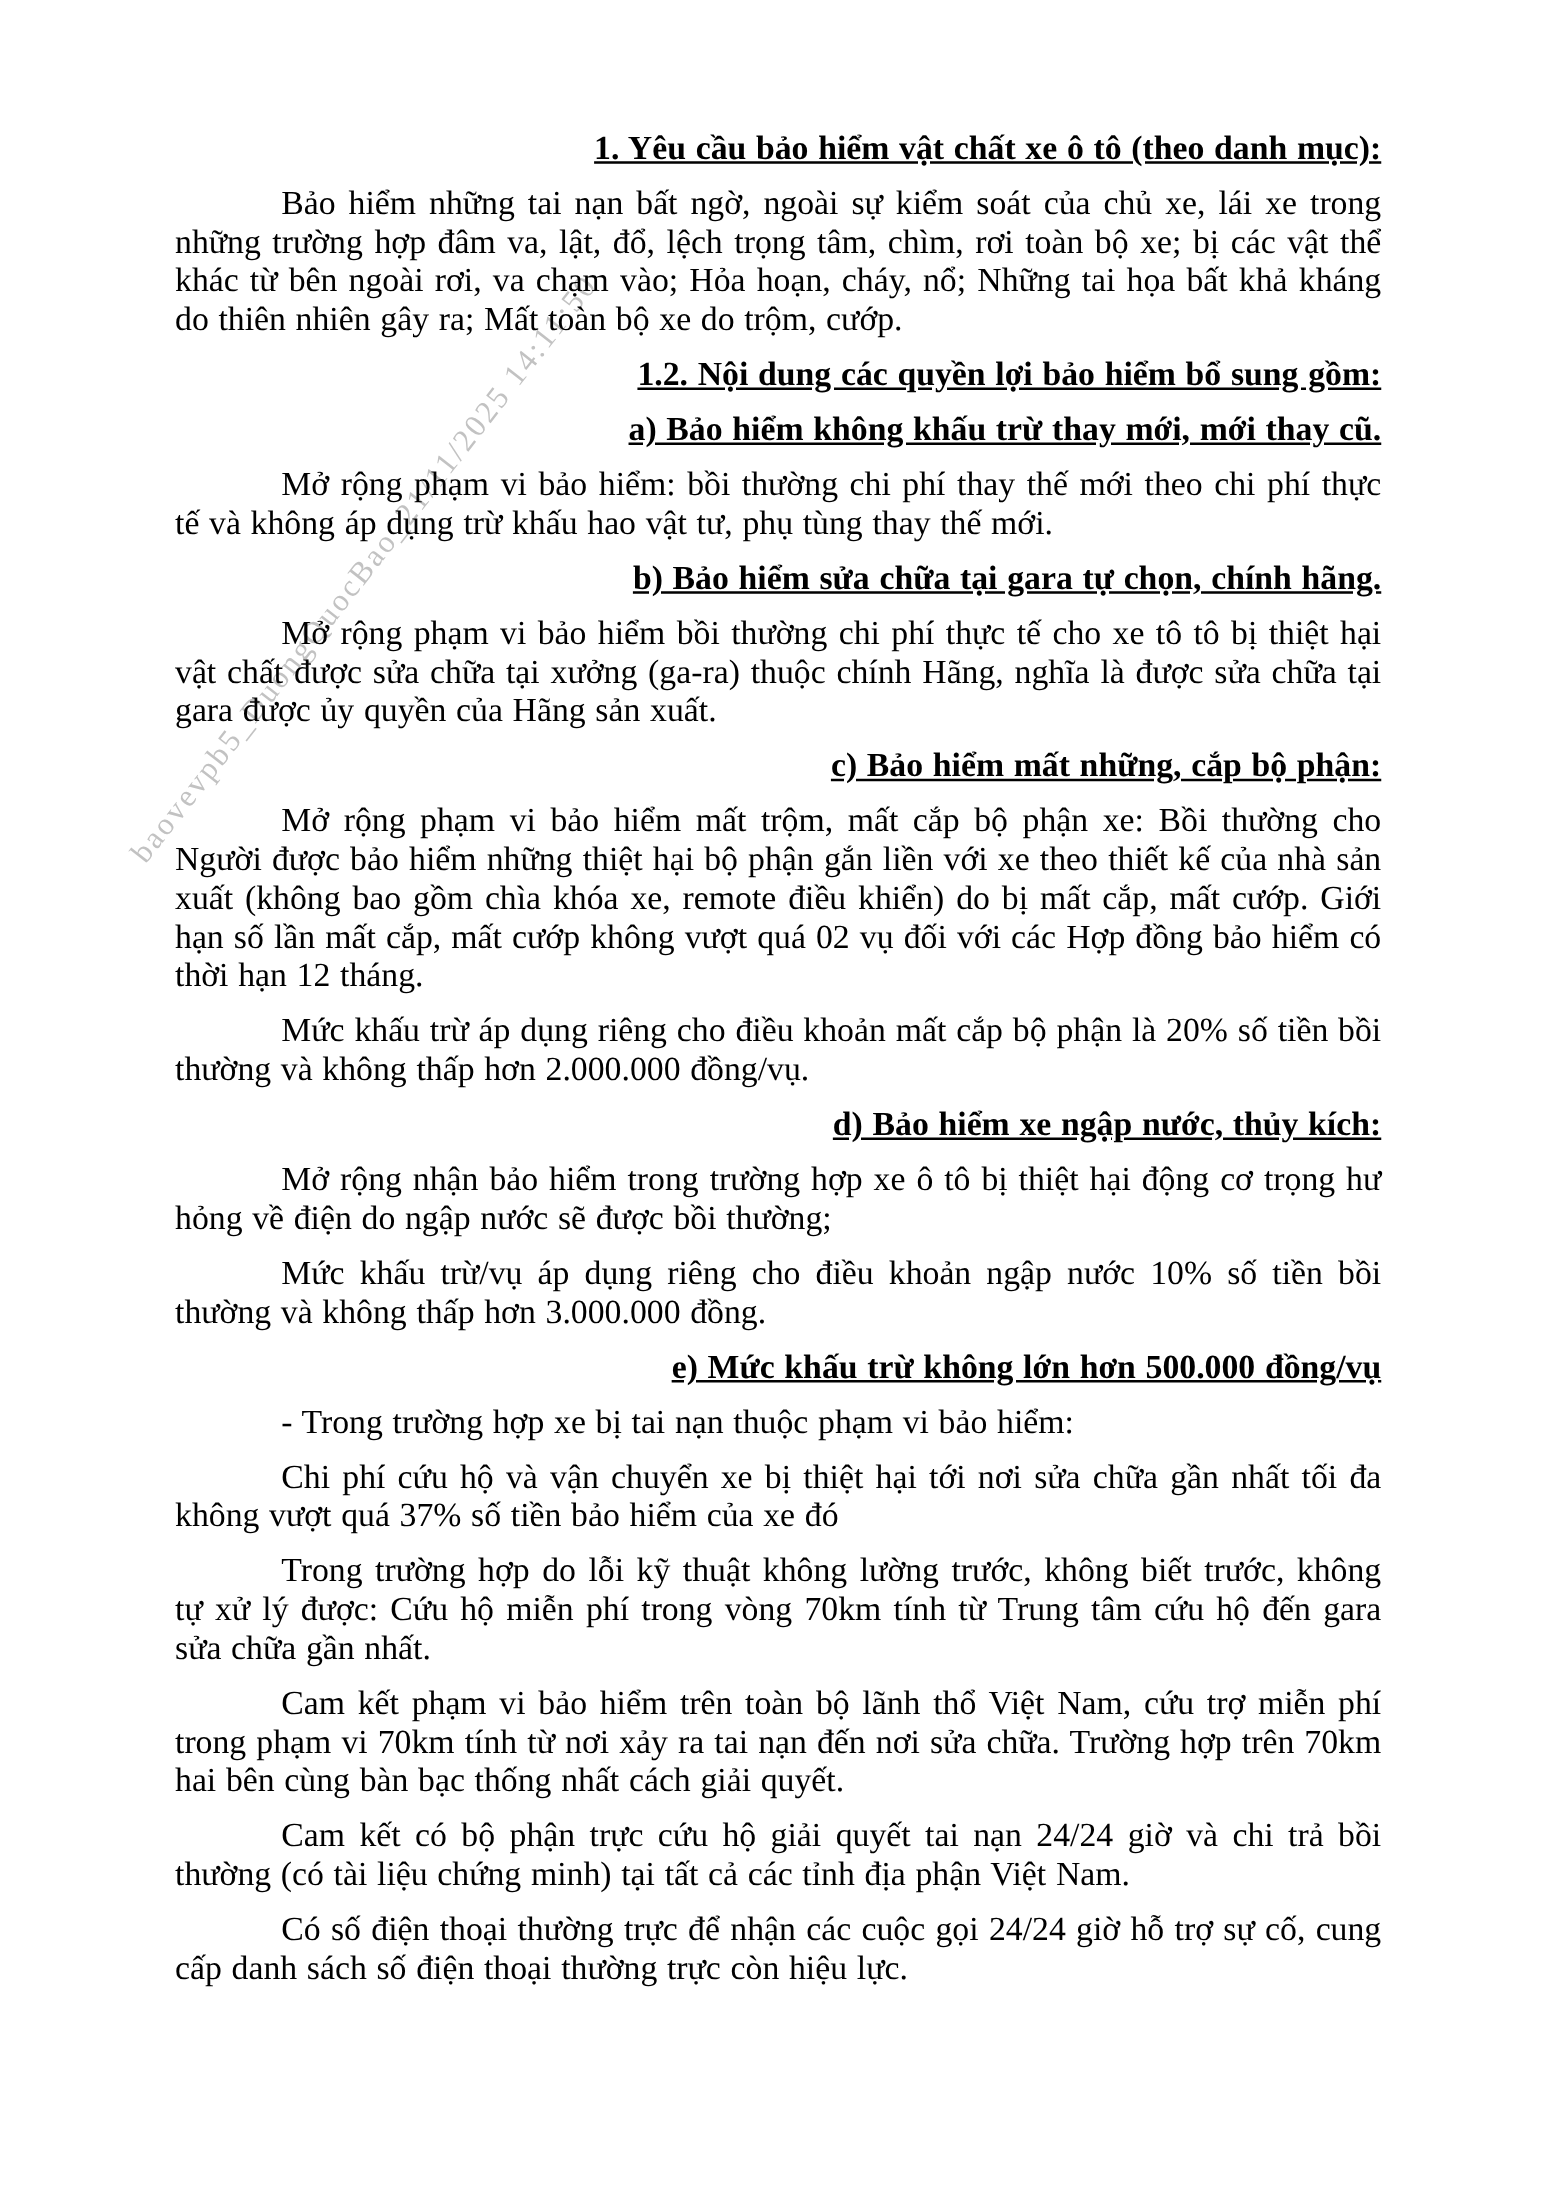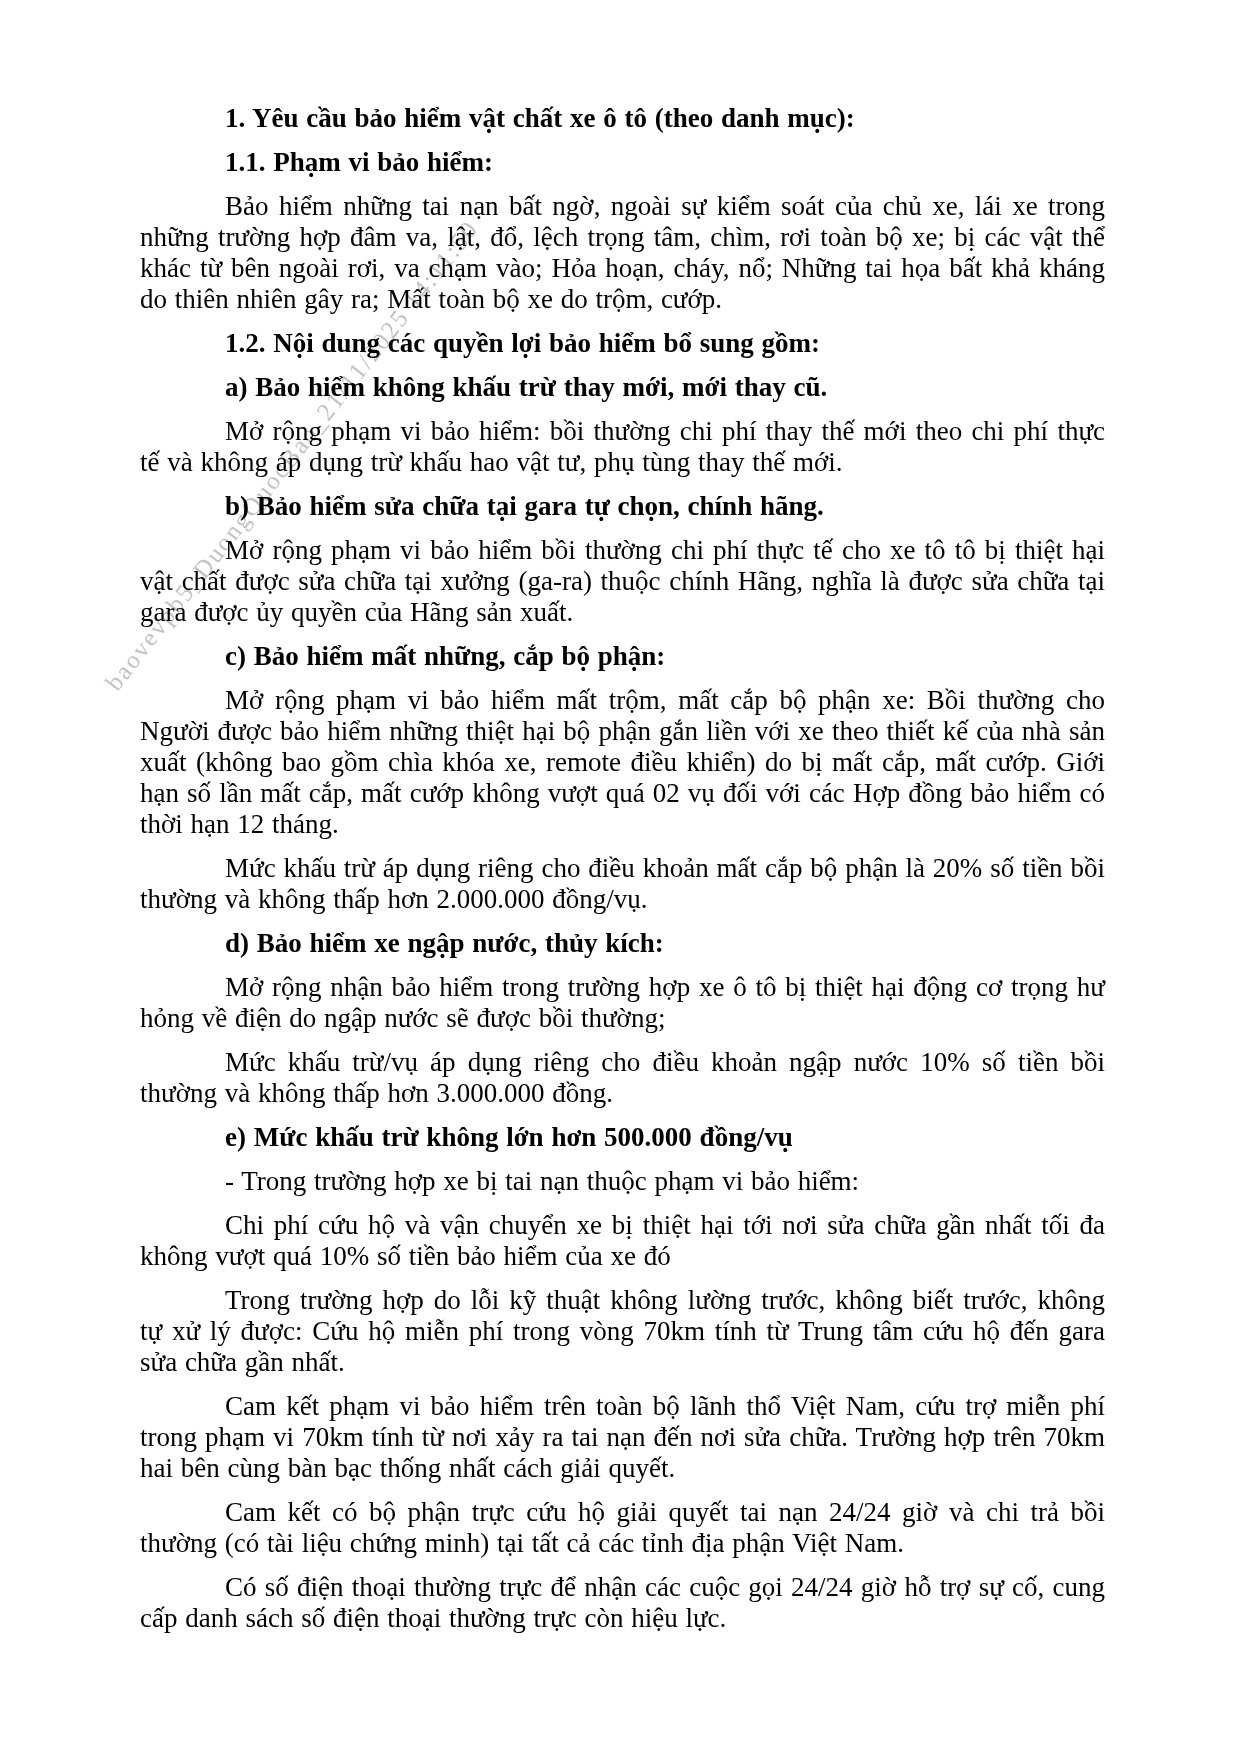--- a/index.html
+++ b/index.html
@@ -35,44 +35,44 @@
     margin: 13px 0 0 0;
     font-size: 27px;
     line-height: 31px;
     text-indent: 85px;
     text-align: justify;
     word-spacing: 1px;
   }
   .content p:first-child { margin-top: 0; }
   .content p.heading {
     font-weight: bold;
-    text-align: left;
+    text-align: right;
+    text-decoration: underline;
   }
 </style>
 </head>
 <body>
 
 <div class="page">
   <div class="watermark">baovevpb5_DuongQuocBao_21/11/2025 14:11:50</div>
   <main class="content">
       <p class="heading">1. Yêu cầu bảo hiểm vật chất xe ô tô (theo danh mục):</p>
-      <p class="heading">1.1. Phạm vi bảo hiểm:</p>
       <p class="paragraph">Bảo hiểm những tai nạn bất ngờ, ngoài sự kiểm soát của chủ xe, lái xe trong những trường hợp đâm va, lật, đổ, lệch trọng tâm, chìm, rơi toàn bộ xe; bị các vật thể khác từ bên ngoài rơi, va chạm vào; Hỏa hoạn, cháy, nổ; Những tai họa bất khả kháng do thiên nhiên gây ra; Mất toàn bộ xe do trộm, cướp.</p>
       <p class="heading">1.2. Nội dung các quyền lợi bảo hiểm bổ sung gồm:</p>
       <p class="heading">a) Bảo hiểm không khấu trừ thay mới, mới thay cũ.</p>
       <p class="paragraph">Mở rộng phạm vi bảo hiểm: bồi thường chi phí thay thế mới theo chi phí thực tế và không áp dụng trừ khấu hao vật tư, phụ tùng thay thế mới.</p>
       <p class="heading">b) Bảo hiểm sửa chữa tại gara tự chọn, chính hãng.</p>
       <p class="paragraph">Mở rộng phạm vi bảo hiểm bồi thường chi phí thực tế cho xe tô tô bị thiệt hại vật chất được sửa chữa tại xưởng (ga-ra) thuộc chính Hãng, nghĩa là được sửa chữa tại gara được ủy quyền của Hãng sản xuất.</p>
       <p class="heading">c) Bảo hiểm mất những, cắp bộ phận:</p>
       <p class="paragraph">Mở rộng phạm vi bảo hiểm mất trộm, mất cắp bộ phận xe: Bồi thường cho Người được bảo hiểm những thiệt hại bộ phận gắn liền với xe theo thiết kế của nhà sản xuất (không bao gồm chìa khóa xe, remote điều khiển) do bị mất cắp, mất cướp. Giới hạn số lần mất cắp, mất cướp không vượt quá 02 vụ đối với các Hợp đồng bảo hiểm có thời hạn 12 tháng.</p>
       <p class="paragraph">Mức khấu trừ áp dụng riêng cho điều khoản mất cắp bộ phận là 20% số tiền bồi thường và không thấp hơn 2.000.000 đồng/vụ.</p>
       <p class="heading">d) Bảo hiểm xe ngập nước, thủy kích:</p>
       <p class="paragraph">Mở rộng nhận bảo hiểm trong trường hợp xe ô tô bị thiệt hại động cơ trọng hư hỏng về điện do ngập nước sẽ được bồi thường;</p>
       <p class="paragraph">Mức khấu trừ/vụ áp dụng riêng cho điều khoản ngập nước 10% số tiền bồi thường và không thấp hơn 3.000.000 đồng.</p>
       <p class="heading">e) Mức khấu trừ không lớn hơn 500.000 đồng/vụ</p>
       <p class="paragraph">- Trong trường hợp xe bị tai nạn thuộc phạm vi bảo hiểm:</p>
-      <p class="paragraph">Chi phí cứu hộ và vận chuyển xe bị thiệt hại tới nơi sửa chữa gần nhất tối đa không vượt quá 10% số tiền bảo hiểm của xe đó</p>
+      <p class="paragraph">Chi phí cứu hộ và vận chuyển xe bị thiệt hại tới nơi sửa chữa gần nhất tối đa không vượt quá 37% số tiền bảo hiểm của xe đó</p>
       <p class="paragraph">Trong trường hợp do lỗi kỹ thuật không lường trước, không biết trước, không tự xử lý được: Cứu hộ miễn phí trong vòng 70km tính từ Trung tâm cứu hộ đến gara sửa chữa gần nhất.</p>
       <p class="paragraph">Cam kết phạm vi bảo hiểm trên toàn bộ lãnh thổ Việt Nam, cứu trợ miễn phí trong phạm vi 70km tính từ nơi xảy ra tai nạn đến nơi sửa chữa. Trường hợp trên 70km hai bên cùng bàn bạc thống nhất cách giải quyết.</p>
       <p class="paragraph">Cam kết có bộ phận trực cứu hộ giải quyết tai nạn 24/24 giờ và chi trả bồi thường (có tài liệu chứng minh) tại tất cả các tỉnh địa phận Việt Nam.</p>
       <p class="paragraph">Có số điện thoại thường trực để nhận các cuộc gọi 24/24 giờ hỗ trợ sự cố, cung cấp danh sách số điện thoại thường trực còn hiệu lực.</p>
     </main>
 </div>
 
 </body></html>

